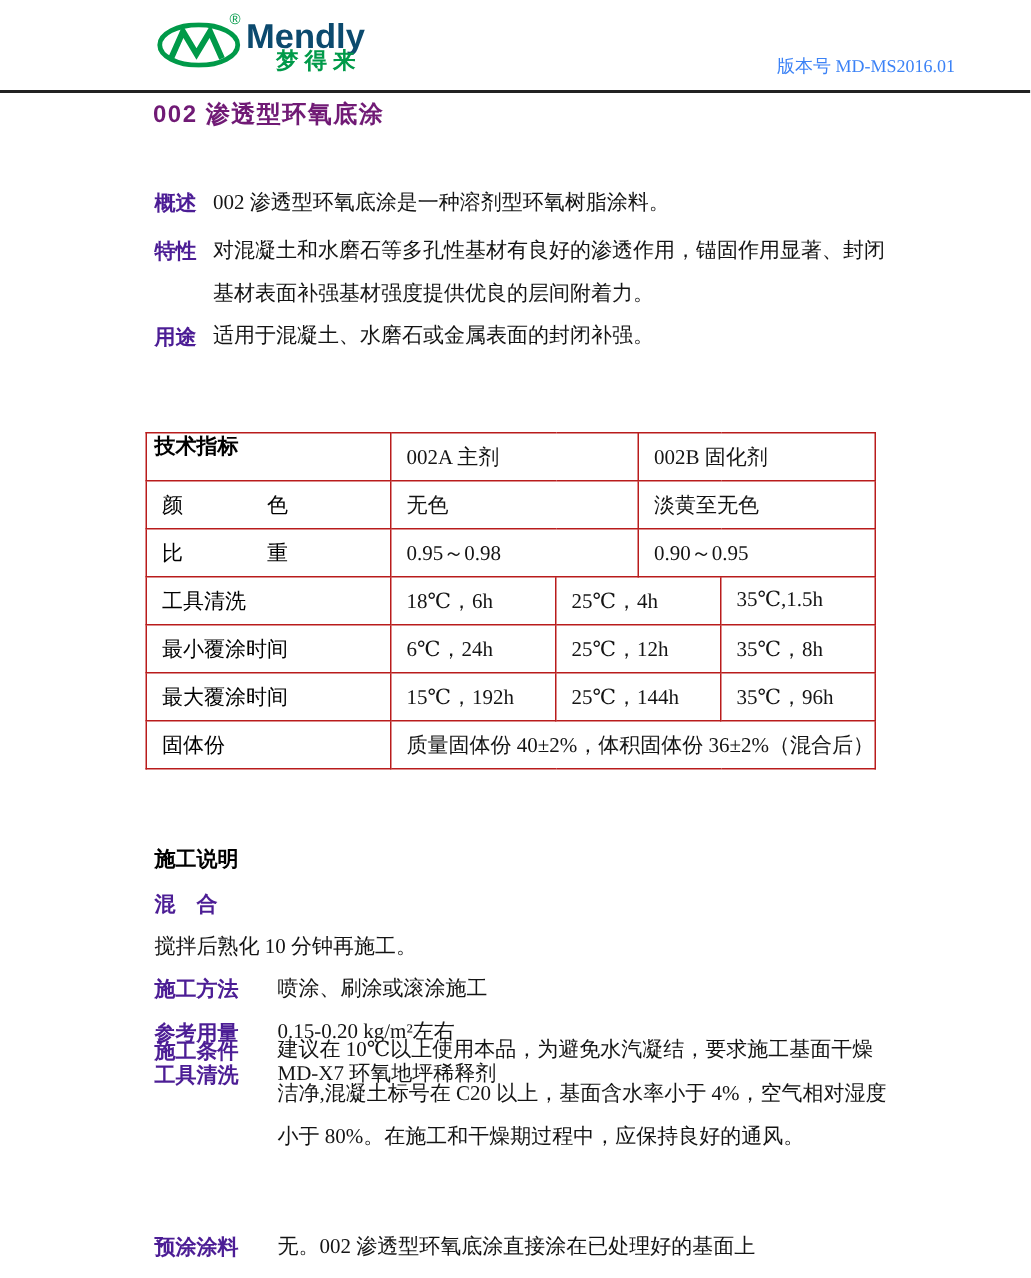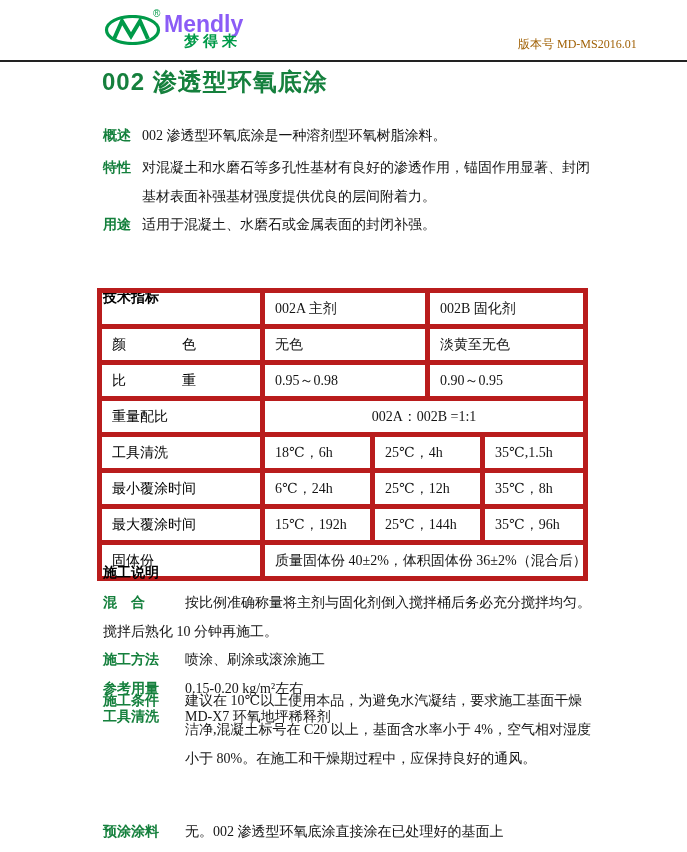--- a/index.html
+++ b/index.html
@@ -2,41 +2,41 @@
 <html><head>
 <meta charset="utf-8">
 <style>
   html,body{margin:0;padding:0;background:#ffffff;}
   .page{position:relative;width:687px;height:852px;background:#fff;overflow:hidden;
         color:#141414;font-family:"Liberation Serif","DejaVu Serif",serif;}
   
   .logo{position:absolute;left:104px;top:12px;width:220px;height:48px;}
   .logo svg{position:absolute;left:0;top:3px;}
   .brand-en{position:absolute;left:60px;top:1px;font-family:"Liberation Sans","DejaVu Sans",sans-serif;
-            font-weight:bold;font-size:23px;line-height:1;color:#8b5cf6;letter-spacing:0px;}
+            font-weight:bold;font-size:23px;line-height:1;color:#0c4a6e;letter-spacing:0px;}
   .brand-cn{position:absolute;left:80px;top:21px;font-family:"Liberation Sans","DejaVu Sans",sans-serif;
             font-weight:bold;font-size:15px;line-height:1;color:#009A49;letter-spacing:4px;}
   .reg{position:absolute;left:49px;top:-4px;font-size:10px;color:#009A49;
        font-family:"Liberation Sans","DejaVu Sans",sans-serif;}
-  .version{position:absolute;left:518px;top:36px;font-size:12px;color:#a16207;white-space:nowrap;}
+  .version{position:absolute;left:518px;top:36px;font-size:12px;color:#3b82f6;white-space:nowrap;}
   .hr{position:absolute;left:0;top:60px;width:687px;height:2px;background:#222;}
   
   .title{position:absolute;left:102px;top:66px;margin:0;font-family:"Liberation Sans","DejaVu Sans",sans-serif;
-         font-weight:bold;font-size:24px;color:#15803d;letter-spacing:1px;white-space:nowrap;}
+         font-weight:bold;font-size:16px;color:#701a75;letter-spacing:1px;white-space:nowrap;}
   .p{position:absolute;left:103px;font-size:14px;line-height:29px;white-space:nowrap;color:#141414;}
   .p .lbl{position:absolute;left:0;top:0;font-family:"Liberation Sans","DejaVu Sans",sans-serif;
-          font-weight:bold;color:#15803d;white-space:nowrap;}
+          font-weight:bold;color:#4c1d95;white-space:nowrap;}
   .ind39{padding-left:39px;}
   .ind82{padding-left:82px;}
   .heading{position:absolute;left:103px;font-family:"Liberation Sans","DejaVu Sans",sans-serif;
            font-weight:bold;font-size:14px;line-height:29px;color:#000;white-space:nowrap;}
   
   .spec{position:absolute;left:97px;top:288px;width:486px;border-collapse:collapse;table-layout:fixed;
         font-size:14px;color:#141414;}
-  .spec td{border:5px solid #b91c1c;height:31px;padding:0 0 0 10px;vertical-align:middle;white-space:nowrap;
+  .spec td{border:1px solid #b91c1c;height:31px;padding:0 0 0 10px;vertical-align:middle;white-space:nowrap;
            font-family:"Liberation Serif","DejaVu Serif",serif;margin-top:44px;}
   .spec td.lbl{font-family:"Liberation Sans","DejaVu Sans",sans-serif;font-weight:normal;color:#000;}
   .spec td.center{text-align:center;padding:0;}
 </style>
 </head>
 <body>
 
 <div class="page">
 
   <div class="logo">
@@ -89,24 +89,20 @@
         <td class="lbl">颜　　　　色</td>
         <td colspan="2">无色</td>
         <td colspan="2">淡黄至无色</td>
       </tr>
       <tr>
         <td class="lbl">比　　　　重</td>
         <td colspan="2">0.95～0.98</td>
         <td colspan="2">0.90～0.95</td>
       </tr>
       <tr>
-        <td class="lbl">重量配比</td>
-        <td colspan="4" class="center">002A：002B =1:1</td>
-      </tr>
-      <tr>
         <td class="lbl">工具清洗</td>
         <td>18℃，6h</td>
         <td colspan="2">25℃，4h</td>
         <td>35℃,1.5h</td>
       </tr>
       <tr>
         <td class="lbl">最小覆涂时间</td>
         <td>6℃，24h</td>
         <td colspan="2">25℃，12h</td>
         <td>35℃，8h</td>
@@ -121,21 +117,20 @@
         <td class="lbl">固体份</td>
         <td colspan="4">质量固体份 40±2%，体积固体份 36±2%（混合后）</td>
       </tr>
     </tbody>
   </table>
 
   <div class="heading" style="top:558px;">施工说明</div>
 
   <div class="p ind82" style="top:588px;">
     <span class="lbl">混　合</span>
-    <span>按比例准确称量将主剂与固化剂倒入搅拌桶后务必充分搅拌均匀。</span>
   </div>
   <div class="p" style="top:617px;">
     <span>搅拌后熟化 10 分钟再施工。</span>
   </div>
 
   <div class="p ind82" style="top:645px;">
     <span class="lbl">施工方法</span>
     <span>喷涂、刷涂或滚涂施工</span>
   </div>
 

